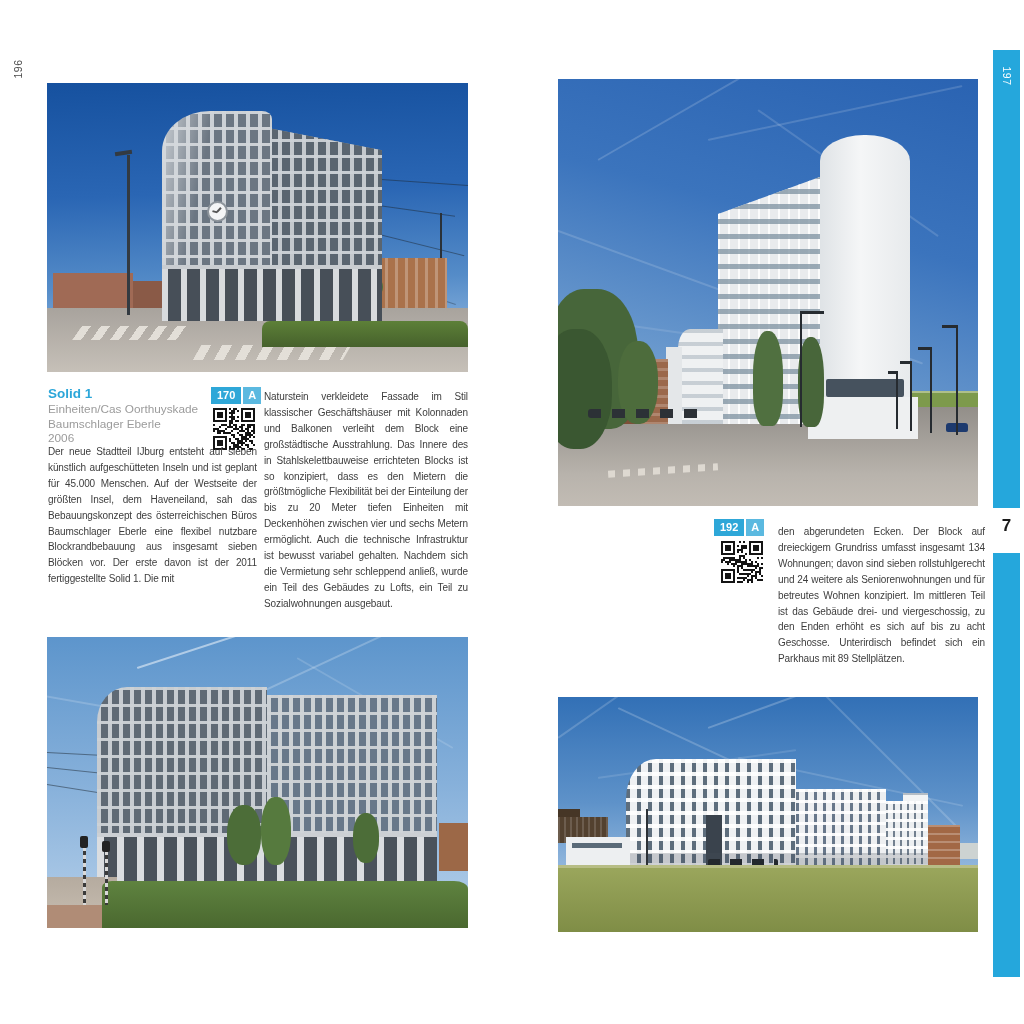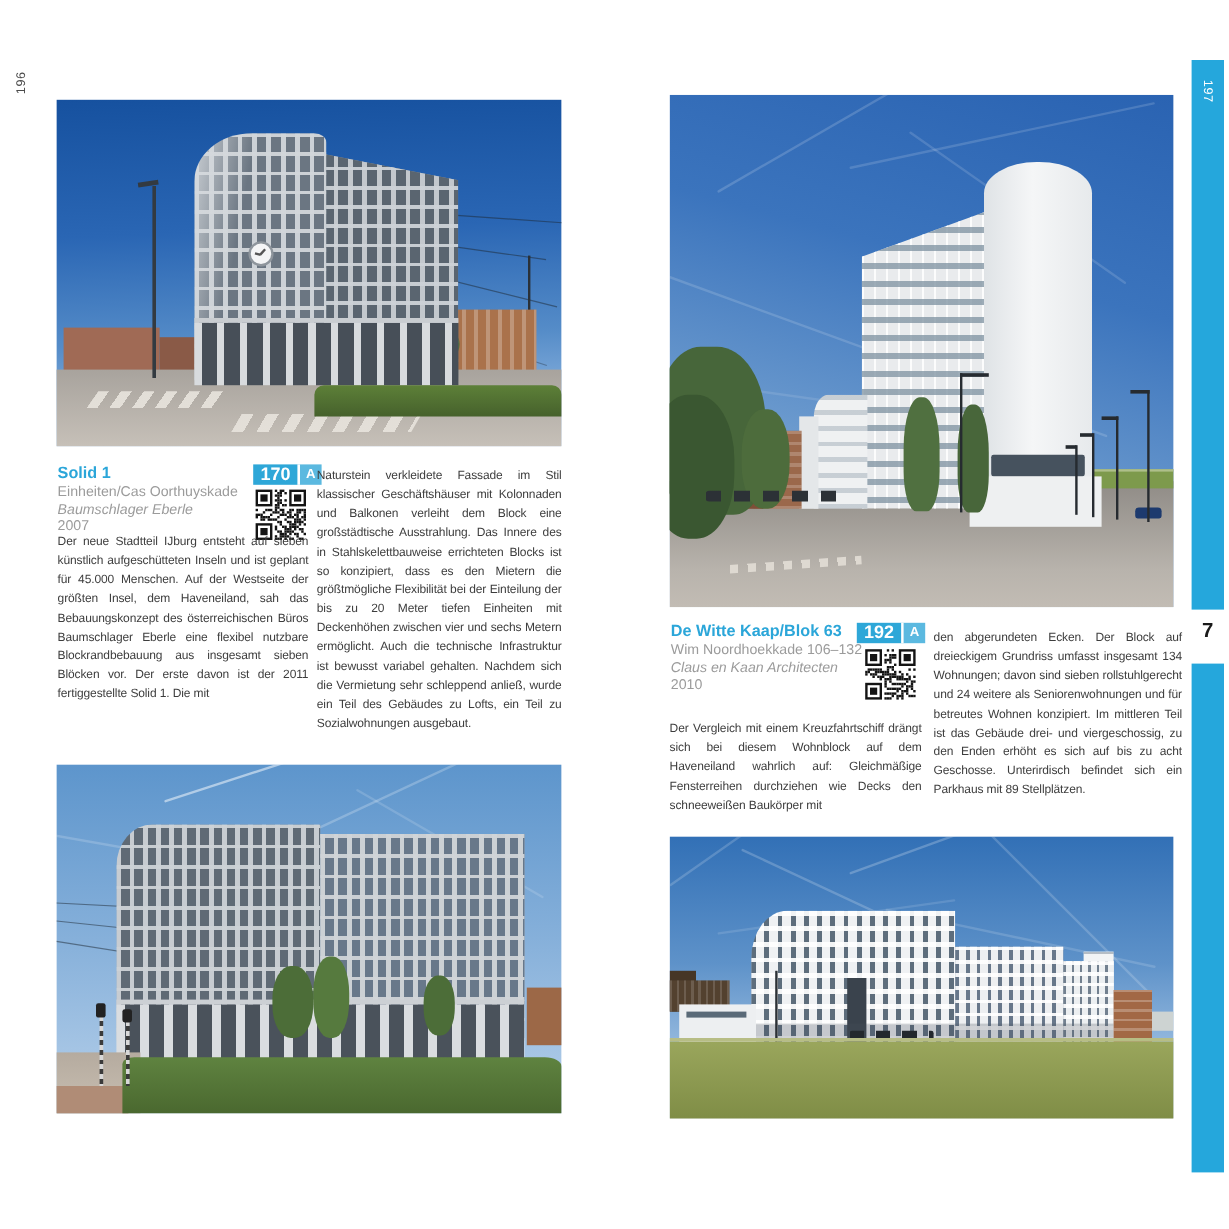--- a/index.html
+++ b/index.html
@@ -8,23 +8,23 @@
   .page{position:absolute;top:0;width:512px;height:1024px;}
   .page-left{left:0;} .page-right{left:512px;}
 
   
   .vnum{position:absolute;display:flex;align-items:center;justify-content:center;}
   .vnum span{display:block;transform:rotate(-90deg);font-size:10.5px;color:#4b4b4b;letter-spacing:.5px;}
   .vnum-r span{transform:rotate(90deg);color:#ffffff;}
   .entry{position:absolute;width:170px;}
   .entry-title{font-size:13.5px;font-weight:bold;color:#2ba6d9;line-height:15px;margin:0 0 1px 0;}
   .entry-meta{font-size:11.8px;color:#9b9b9b;line-height:14.6px;}
-  .entry-arch{font-style:italic;}
+  .entry-arch{}
   .badge{position:absolute;display:flex;height:17px;}
-  .badge-num{background:#2ea7d8;color:#fff;font-weight:bold;font-size:15px;line-height:17px;padding:0 6px;}
+  .badge-num{background:#2ea7d8;color:#fff;font-weight:bold;font-size:11px;line-height:17px;padding:0 6px;}
   .badge-letter{background:#5bb9e0;border-left:2px solid #fff;color:#fff;font-weight:bold;font-size:11px;line-height:17px;padding:0 5px;}
   .qr{position:absolute;width:46px;height:46px;}
   .body-col{position:absolute;margin:0;font-size:10px;line-height:15.9px;letter-spacing:-0.1px;
             color:#3d3d3d;text-align:justify;}
   .chapter-num{position:absolute;left:993px;top:516px;width:27px;text-align:center;
                font-size:17px;font-weight:bold;color:#1a1a1a;}
   .bar{position:absolute;left:993px;width:27px;background:#25a7dc;}
 
   
   .ph{position:absolute;overflow:hidden;}
@@ -213,21 +213,21 @@
       <div class="ly p1-clock"></div>
       <div class="ly p1-hedge"></div>
       <div class="ly p1-lamp"></div>
       <div class="ly p1-lamphead"></div>
     </figure>
 
     <header class="entry" style="left:48px;top:386px;">
       <h2 class="entry-title">Solid 1</h2>
       <div class="entry-meta">Einheiten/Cas Oorthuyskade</div>
       <div class="entry-meta entry-arch">Baumschlager Eberle</div>
-      <div class="entry-meta">2007</div>
+      <div class="entry-meta">2006</div>
     </header>
 
     <div class="badge" style="left:211px;top:387px;">
       <span class="badge-num">170</span>
       <span class="badge-letter">A</span>
     </div>
     <div class="qr" style="left:212px;top:407px;"><svg width="46" height="46" viewBox="0 0 46 46" xmlns="http://www.w3.org/2000/svg">
           <rect width="46" height="46" fill="#ffffff"></rect>
           <rect x="17" y="1" width="2" height="2" fill="#141414"></rect>
           <rect x="21" y="1" width="2" height="2" fill="#141414"></rect>
@@ -436,26 +436,20 @@
       <div class="ly larm p3-la2"></div>
       <div class="ly lpole p3-lp3"></div>
       <div class="ly larm p3-la3"></div>
       <div class="ly lpole p3-lp4"></div>
       <div class="ly larm p3-la4"></div>
       <div class="ly lpole p3-lpf"></div>
       <div class="ly larm p3-laf"></div>
       <div class="ly p3-cross"></div>
     </figure>
 
-    <header class="entry" style="left:47px;top:518px;">
-      <h2 class="entry-title">De Witte Kaap/Blok 63</h2>
-      <div class="entry-meta">Wim Noordhoekkade 106–132</div>
-      <div class="entry-meta entry-arch">Claus en Kaan Architecten</div>
-      <div class="entry-meta">2010</div>
-    </header>
 
     <div class="badge" style="left:202px;top:519px;">
       <span class="badge-num">192</span>
       <span class="badge-letter">A</span>
     </div>
     <div class="qr" style="left:208px;top:540px;"><svg width="46" height="46" viewBox="0 0 46 46" xmlns="http://www.w3.org/2000/svg">
           <rect width="46" height="46" fill="#ffffff"></rect>
           <rect x="19" y="1" width="2" height="2" fill="#141414"></rect>
           <rect x="23" y="1" width="2" height="2" fill="#141414"></rect>
           <rect x="17" y="5" width="2" height="2" fill="#141414"></rect>
@@ -582,21 +576,20 @@
           <rect x="3" y="3" width="10" height="10" fill="#ffffff"></rect>
           <rect x="5" y="5" width="6" height="6" fill="#141414"></rect>
           <rect x="29" y="1" width="14" height="14" fill="#141414"></rect>
           <rect x="31" y="3" width="10" height="10" fill="#ffffff"></rect>
           <rect x="33" y="5" width="6" height="6" fill="#141414"></rect>
           <rect x="1" y="29" width="14" height="14" fill="#141414"></rect>
           <rect x="3" y="31" width="10" height="10" fill="#ffffff"></rect>
           <rect x="5" y="33" width="6" height="6" fill="#141414"></rect>
         </svg></div>
 
-    <p class="body-col" style="left:46px;top:600px;width:210px;">Der Vergleich mit einem Kreuzfahrtschiff drängt sich bei diesem Wohnblock auf dem Haveneiland wahrlich auf: Gleichmäßige Fensterreihen durchziehen wie Decks den schneeweißen Baukörper mit</p>
     <p class="body-col" style="left:266px;top:524px;width:207px;">den abgerundeten Ecken. Der Block auf dreieckigem Grundriss umfasst insgesamt 134 Wohnungen; davon sind sieben rollstuhlgerecht und 24 weitere als Seniorenwohnungen und für betreutes Wohnen konzipiert. Im mittleren Teil ist das Gebäude drei- und viergeschossig, zu den Enden erhöht es sich auf bis zu acht Geschosse. Unterirdisch befindet sich ein Parkhaus mit 89 Stellplätzen.</p>
 
     <figure class="ph" style="left:46px;top:697px;width:420px;height:235px;margin:0;">
       <div class="ly p4-sky"></div>
       <div class="ly trail p4-c1"></div>
       <div class="ly trail p4-c2"></div>
       <div class="ly trail p4-c3"></div>
       <div class="ly trail p4-c4"></div>
       <div class="ly trail p4-c5"></div>
       <div class="ly trail p4-c6"></div>

